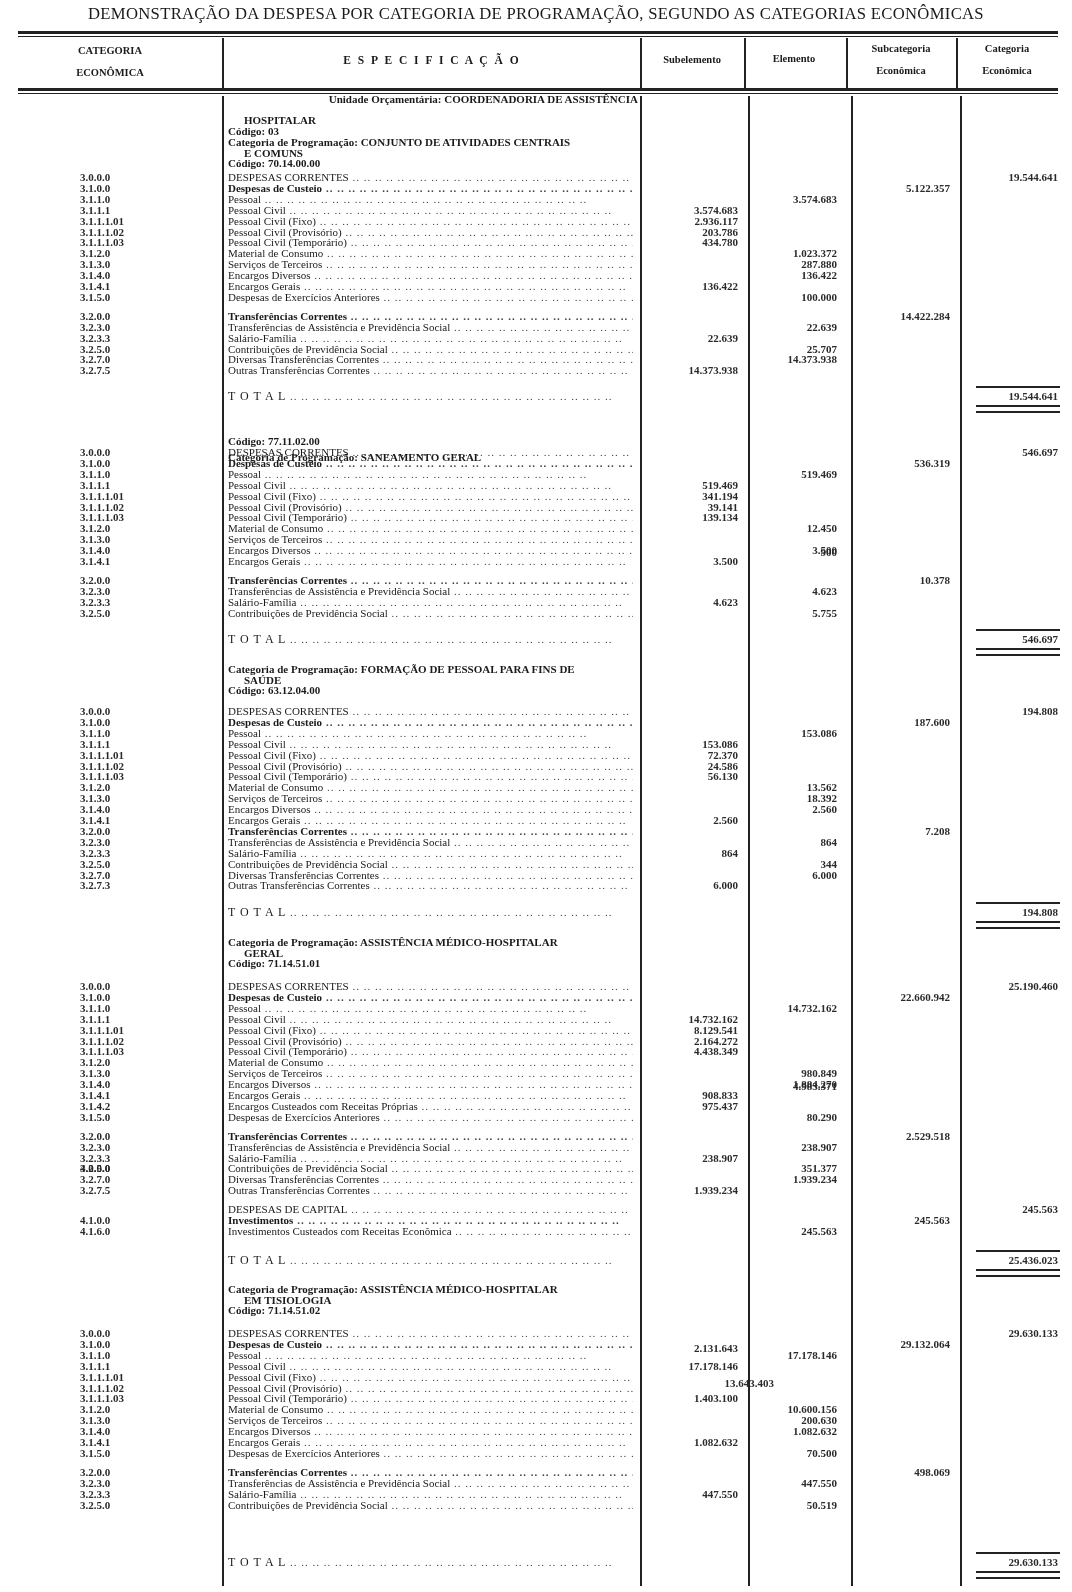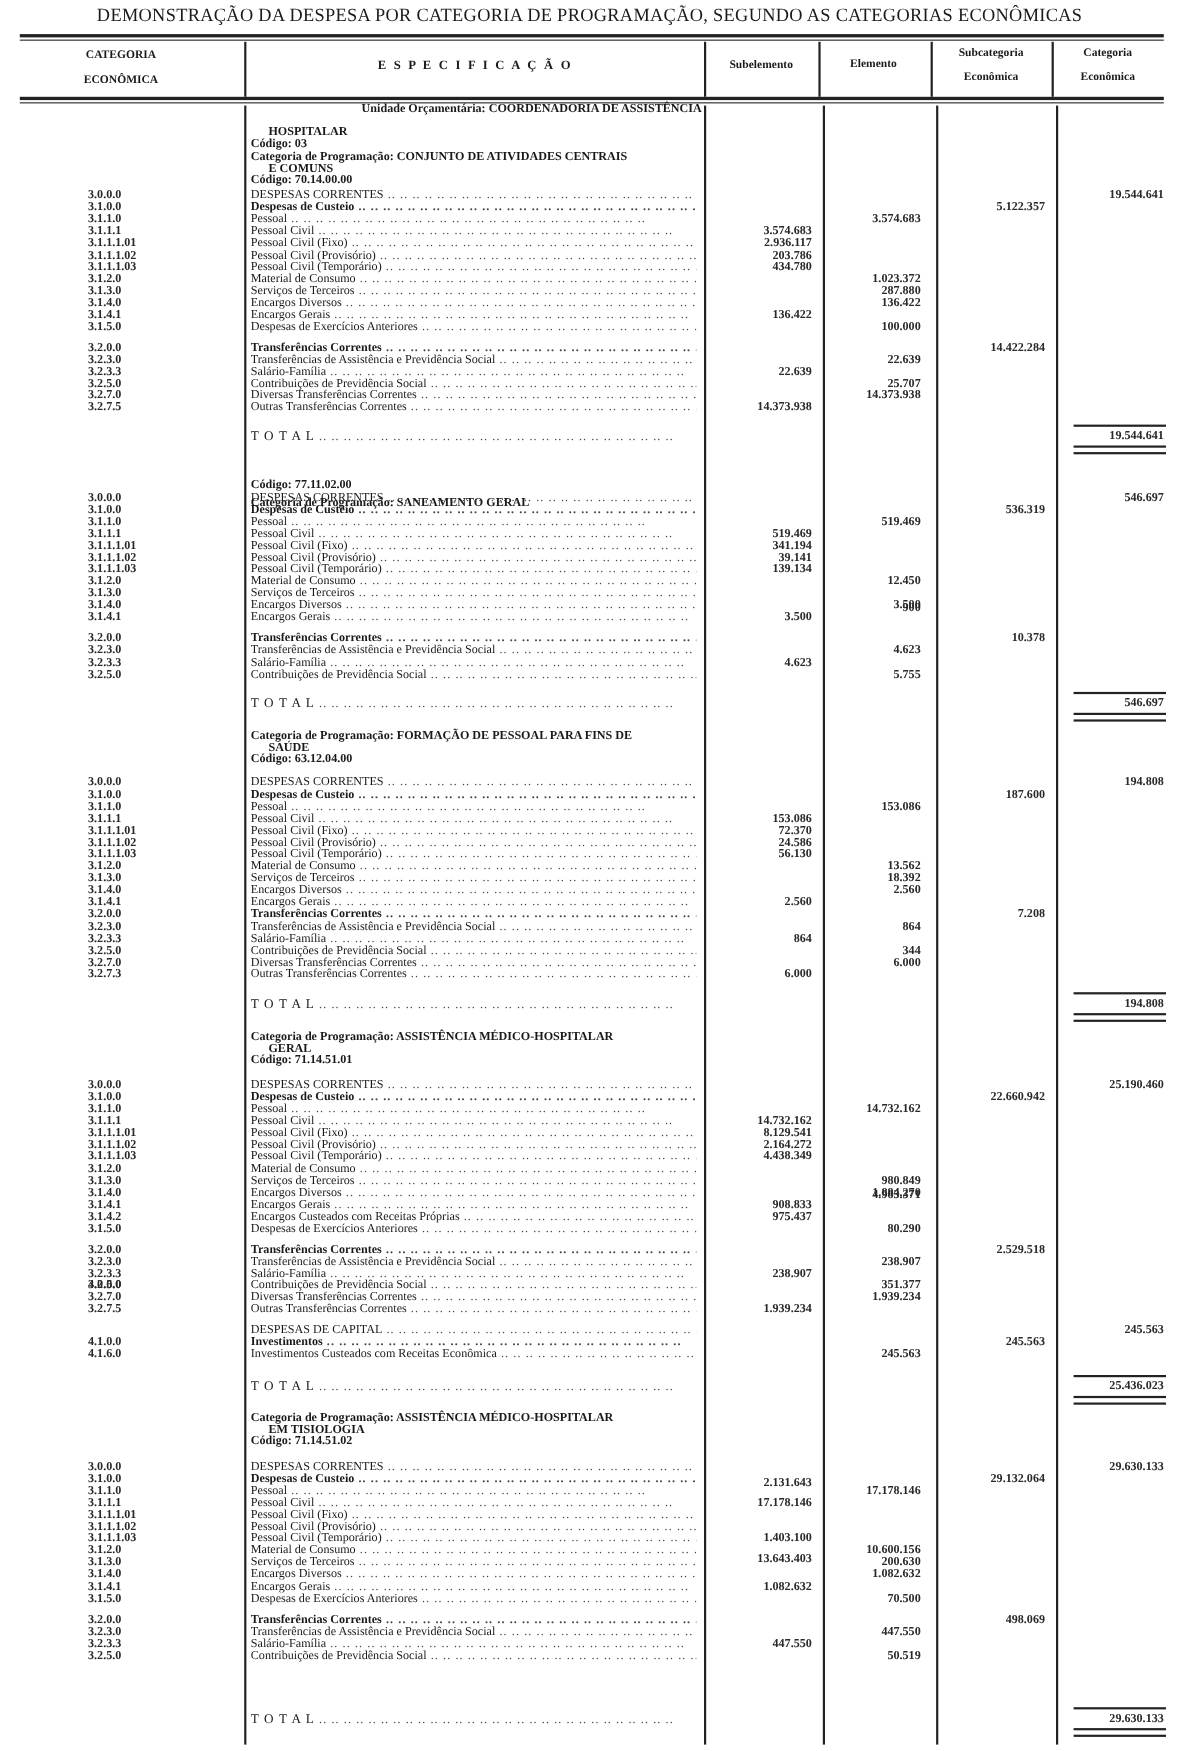--- a/index.html
+++ b/index.html
@@ -323,21 +323,21 @@
     <div class="desc bold" style="top: 1338.9px;"><span>Despesas de Custeio</span><span class="dots"> .. .. .. .. .. .. .. .. .. .. .. .. .. .. .. .. .. .. .. .. .. .. .. .. .. .. .. .. ..</span></div>
     <div class="num c-sc" style="top: 1338.9px;">29.132.064</div>
     <div class="code" style="top: 1349.8px;">3.1.1.0</div>
     <div class="desc" style="top: 1349.8px;"><span>Pessoal</span><span class="dots"> .. .. .. .. .. .. .. .. .. .. .. .. .. .. .. .. .. .. .. .. .. .. .. .. .. .. .. .. ..</span></div>
     <div class="num c-el" style="top: 1349.8px;">17.178.146</div>
     <div class="code" style="top: 1360.7px;">3.1.1.1</div>
     <div class="desc" style="top: 1360.7px;"><span>Pessoal Civil</span><span class="dots"> .. .. .. .. .. .. .. .. .. .. .. .. .. .. .. .. .. .. .. .. .. .. .. .. .. .. .. .. ..</span></div>
     <div class="num c-sub" style="top: 1360.7px;">17.178.146</div>
     <div class="code" style="top: 1371.6px;">3.1.1.1.01</div>
     <div class="desc" style="top: 1371.6px;"><span>Pessoal Civil (Fixo)</span><span class="dots"> .. .. .. .. .. .. .. .. .. .. .. .. .. .. .. .. .. .. .. .. .. .. .. .. .. .. .. .. ..</span></div>
-    <div class="num c-sub" style="top: 1412px;">13.643.403</div>
+    <div class="num c-sub" style="top: 1378px; margin-left: 36px;">13.643.403</div>
     <div class="code" style="top: 1382.5px;">3.1.1.1.02</div>
     <div class="desc" style="top: 1382.5px;"><span>Pessoal Civil (Provisório)</span><span class="dots"> .. .. .. .. .. .. .. .. .. .. .. .. .. .. .. .. .. .. .. .. .. .. .. .. .. .. .. .. ..</span></div>
     <div class="num c-sub" style="top: 1343px;">2.131.643</div>
     <div class="code" style="top: 1393.4px;">3.1.1.1.03</div>
     <div class="desc" style="top: 1393.4px;"><span>Pessoal Civil (Temporário)</span><span class="dots"> .. .. .. .. .. .. .. .. .. .. .. .. .. .. .. .. .. .. .. .. .. .. .. .. .. .. .. .. ..</span></div>
     <div class="num c-sub" style="top: 1393.4px;">1.403.100</div>
     <div class="code" style="top: 1404.3px;">3.1.2.0</div>
     <div class="desc" style="top: 1404.3px;"><span>Material de Consumo</span><span class="dots"> .. .. .. .. .. .. .. .. .. .. .. .. .. .. .. .. .. .. .. .. .. .. .. .. .. .. .. .. ..</span></div>
     <div class="num c-el" style="top: 1404.3px;">10.600.156</div>
     <div class="code" style="top: 1415.2px;">3.1.3.0</div>

